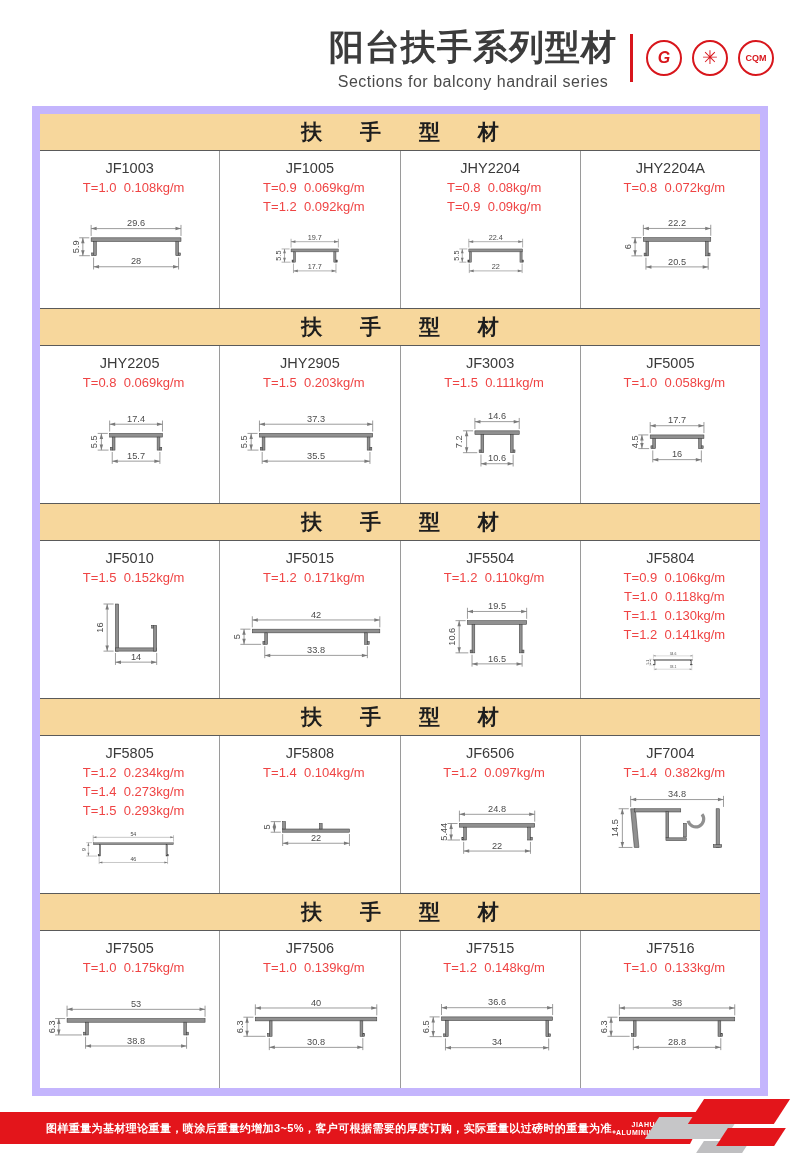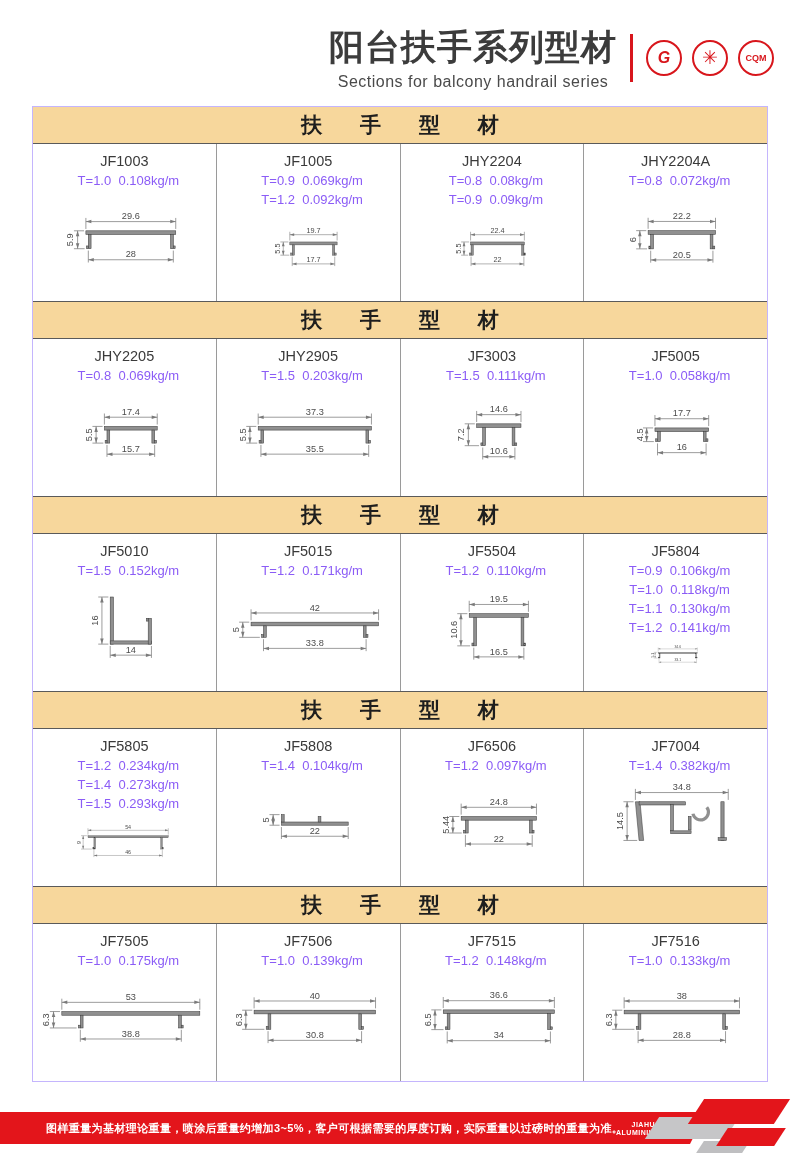--- a/index.html
+++ b/index.html
@@ -14,31 +14,31 @@
   .hdr-divider{width:3px;height:48px;background:#d8161c;}
   .logos{display:flex;gap:10px;align-items:center;}
   .logo{width:36px;height:36px;border:2.5px solid #d8161c;border-radius:50%;
         display:flex;align-items:center;justify-content:center;color:#d8161c;
         font-weight:bold;box-sizing:border-box;background:#fff;}
   .logo-g{font-size:16px;font-style:italic;}
   .logo-star{font-size:19px;}
   .logo-cqm{font-size:9px;}
 
   
-  .table{position:absolute;left:32px;top:106px;width:736px;border:1px solid #c4b5fd;box-sizing:border-box;}
+  .table{position:absolute;left:32px;top:106px;width:736px;border:8px solid #c4b5fd;box-sizing:border-box;}
   .band{height:36px;background:#f7d79c;border-top:1px solid #5a5a5a;border-bottom:1px solid #5a5a5a;
         display:flex;align-items:center;justify-content:center;font-size:21px;font-weight:bold;
         color:#1e1e1e;letter-spacing:16px;text-indent:16px;}
   .section:first-child .band{border-top:none;}
   .row{display:flex;}
   .cell{flex:1;border-right:1px solid #9a9a9a;height:157px;box-sizing:border-box;
         display:flex;flex-direction:column;align-items:center;padding:9px 3px 20px;}
   .cell:last-child{border-right:none;}
   .code{font-size:14.5px;color:#3a3a3a;margin-bottom:3px;}
-  .spec{font-size:13px;color:#8b5cf6;line-height:1.45;white-space:pre;margin-left:8px;}
+  .spec{font-size:13px;color:#ef4444;line-height:1.45;white-space:pre;margin-left:8px;}
   .draw{flex:1;min-height:0;width:100%;display:flex;align-items:flex-start;justify-content:center;text-decoration:underline;}
   .draw svg{max-width:100%;max-height:100%;font-family:inherit;}
 
   
   .footer-band{position:absolute;left:0;top:1112px;width:706px;height:32px;background:#e3151b;
                clip-path:polygon(0 0,100% 0,calc(100% - 16px) 100%,0 100%);z-index:1;}
   .footer-note{position:absolute;left:46px;top:1121px;color:#ffffff;font-size:11px;font-weight:bold;
                letter-spacing:.4px;z-index:2;white-space:nowrap;}
   .brand{position:absolute;left:616px;top:1117px;display:flex;align-items:center;gap:6px;color:#fff;z-index:2;}
   .brand-name{text-align:right;font-size:7px;font-weight:bold;line-height:1.2;letter-spacing:.5px;}

